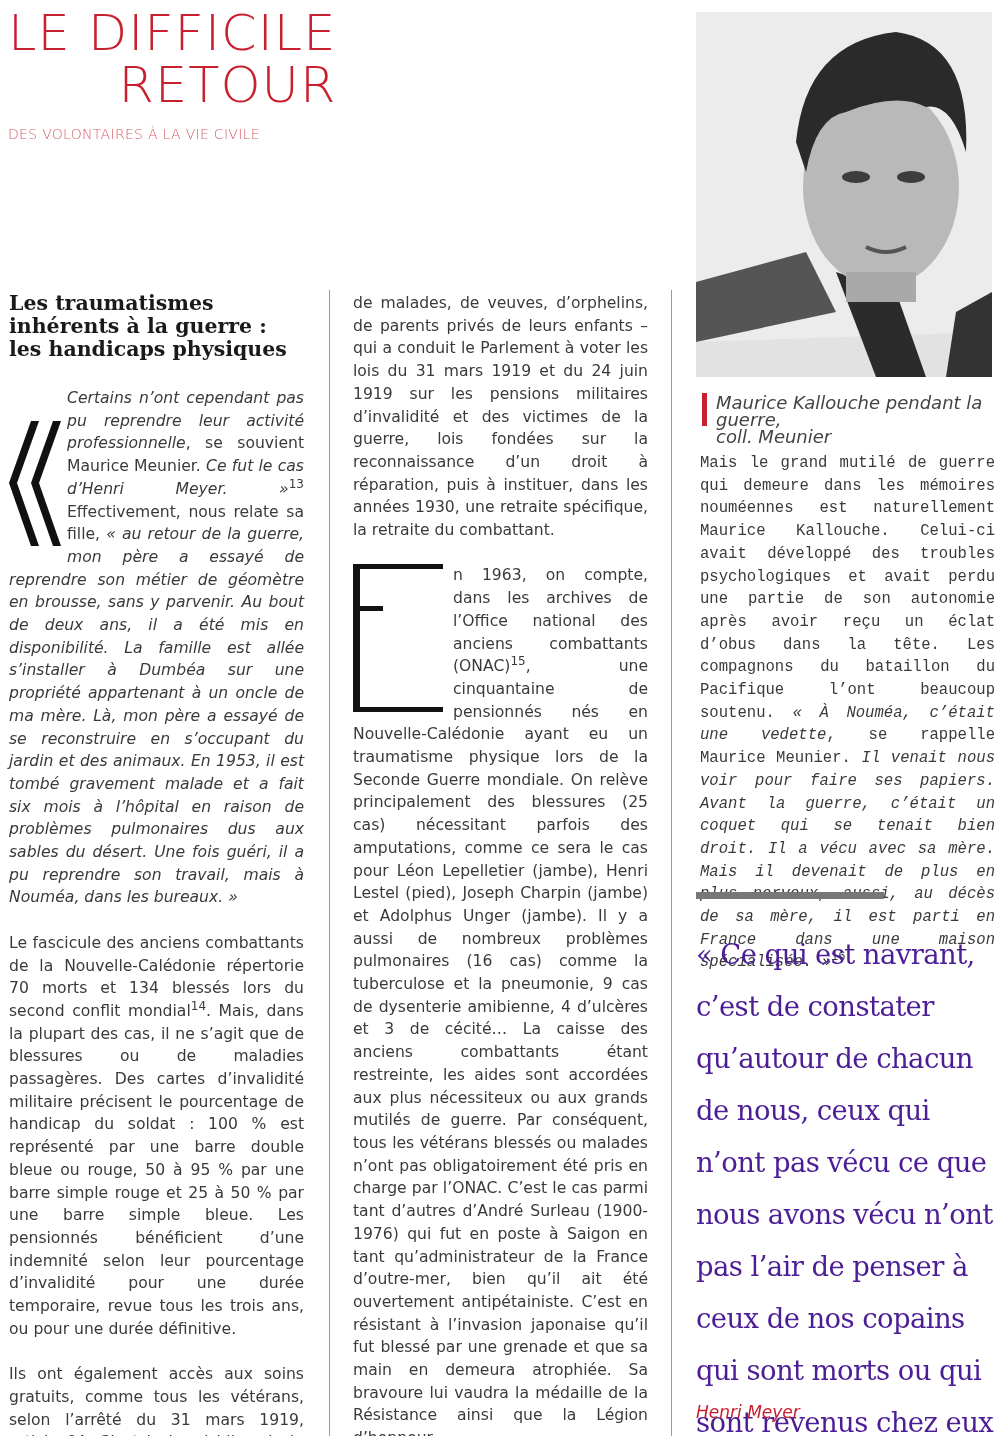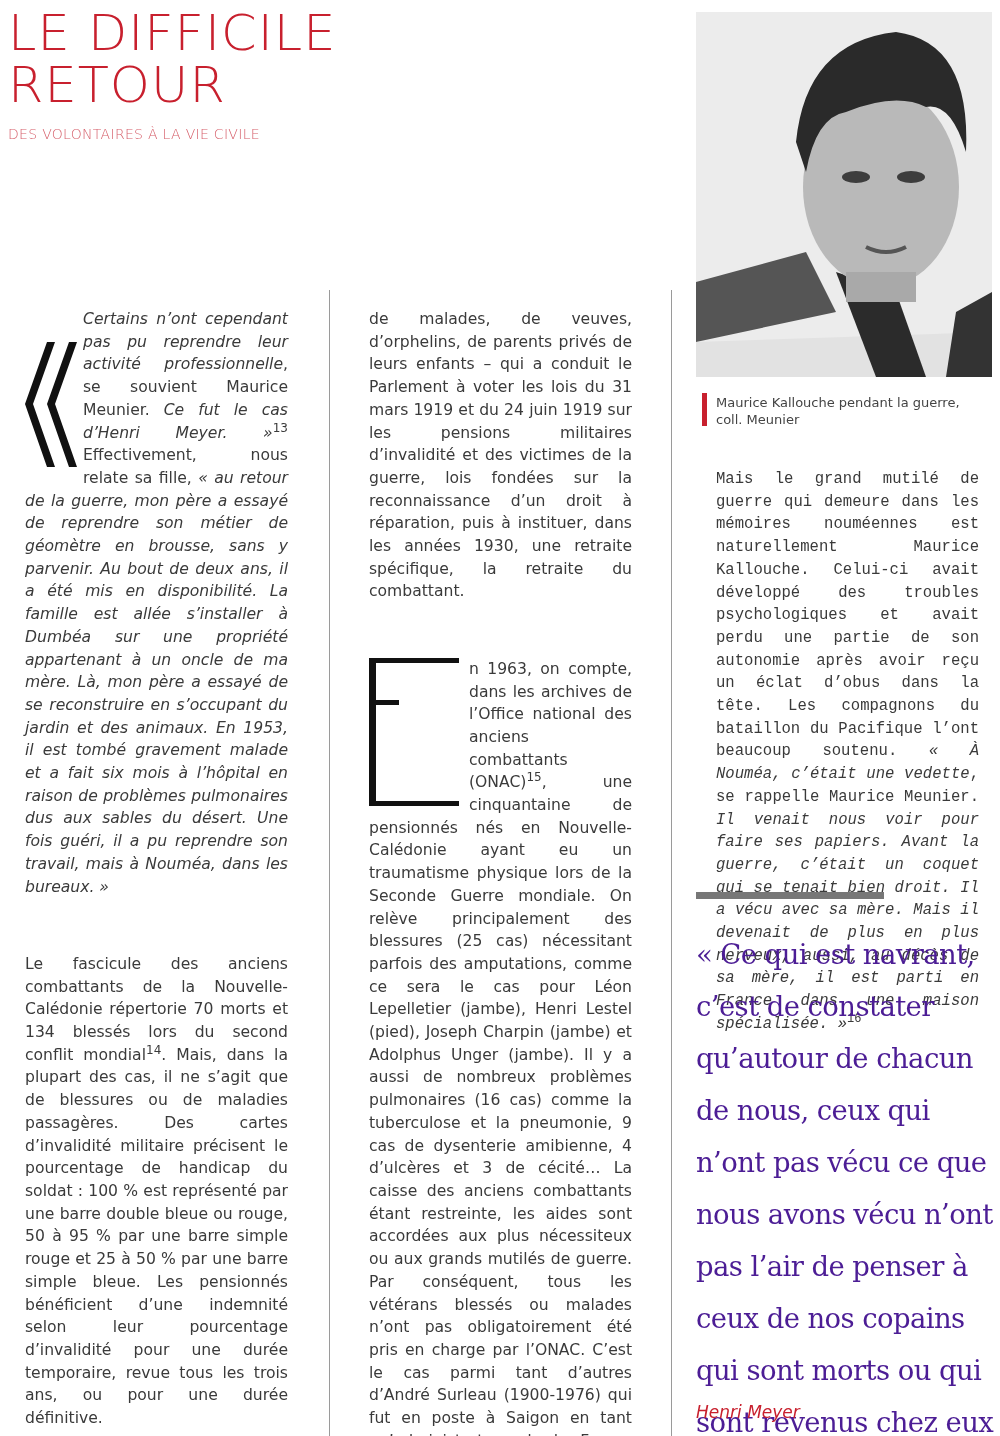--- a/index.html
+++ b/index.html
@@ -1,28 +1,28 @@
 <!DOCTYPE html>
 <html><head>
 <meta charset="utf-8">
 <style>
   html, body { margin:0; padding:0; background:#ffffff; }
   body { width:1000px; height:1436px; position:relative; overflow:hidden; font-family:"DejaVu Sans", sans-serif; color:#3a3a3a; }
   .abs { position:absolute; }
 
   
-  .title { left:8px; top:8px; color:#c8202e; font-family:"Liberation Sans", sans-serif; font-weight:100; letter-spacing:1px; line-height:1; }
+  .title { left:8px; top:8px; color:#c8202e; font-family:"Liberation Sans", sans-serif; font-weight:100; letter-spacing:1px; line-height:1;text-align:right; }
   .title .line { display:block; font-size:54px; font-weight:normal; -webkit-text-stroke:0; transform:scaleX(1.02); transform-origin:left; font-family:"DejaVu Sans", sans-serif; font-weight:200; }
   .title .t1 { font-size:50px; height:52px; }
   .title .t2 { font-size:50px; height:54px; }
   .subtitle { left:8px; top:126px; color:#d6606b; font-family:"DejaVu Sans", sans-serif; font-size:14px; letter-spacing:0.3px; font-weight:200; }
 
   
   .col { position:absolute; font-size:15.6px; line-height:22.7px; text-align:justify; }
-  .col p { margin:16px; }
+  .col p { margin:0; }
   .col1 { left:9px; top:292px; width:295px; }
   .col2 { left:353px; top:292px; width:295px; }
   .col3 { left:700px; top:452px; width:295px;font-family:Liberation Mono, monospace; }
 
   .divider { position:absolute; width:1px; background:#9a9a9a; }
   .div1 { left:329px; top:290px; height:1146px; }
   .div2 { left:671px; top:290px; height:1146px; }
 
   h2.section { margin:0 0 26px 0; font-family:"DejaVu Serif", serif; font-weight:bold; font-size:20.5px; line-height:23px; color:#1a1a1a; text-align:left; }
 
@@ -30,40 +30,41 @@
   .it { font-style:italic; }
   sup { font-size:12px; line-height:0; vertical-align:6px; }
 
   .spacer { height:22.7px; }
 
   .dropcap { float:left; width:90px; height:150px; margin:0 10px 0 0; position:relative; }
 
   
   .photo { left:696px; top:12px; width:296px; height:365px; background:linear-gradient(160deg,#f2f2f2 0%,#e6e6e6 45%,#cfcfcf 100%); overflow:hidden; }
   .caption-bar { left:702px; top:393px; width:5px; height:33px; background:#c8202e; }
-  .caption { left:716px; top:394px; width:270px; font-size:13px; line-height:17px; color:#444; }
+  .caption { left:716px; top:394px; width:270px; font-style:italic; font-size:18px; line-height:17px; color:#444; }
 
   .grey-rule { left:696px; top:892px; width:188px; height:7px; background:#777777; }
 
   .pull { left:696px; top:928px; width:300px; font-family:"DejaVu Serif", serif; font-size:27.5px; line-height:52px; color:#4c1d95; letter-spacing:-0.6px; }
   .pull-author { left:696px; top:1402px; font-style:italic; font-size:17px; color:#c8202e; }
 </style>
 </head>
 <body>
 
 <div class="abs title">
   <span class="line t1">LE DIFFICILE</span>
   <span class="line t2">RETOUR</span>
 </div>
 <div class="abs subtitle">DES VOLONTAIRES À LA VIE CIVILE</div>
 
 <div class="divider div1"></div>
 <div class="divider div2"></div>
 
 <div class="col col1">
+  <h2 class="section">Les traumatismes inhérents à la guerre : les handicaps physiques</h2>
   <p>
     <span class="quote-mark">
       <svg width="54" height="125" viewBox="0 0 54 125">
         <polygon points="22,0 30,0 8,62 30,125 22,125 0,62" fill="#111"></polygon>
         <polygon points="44,0 52,0 30,62 52,125 44,125 22,62" fill="#111"></polygon>
       </svg>
     </span>
     <span class="it">Certains n’ont cependant pas pu reprendre leur activité professionnelle</span><span>, se souvient Maurice Meunier. </span><span class="it">Ce fut le cas d’Henri Meyer. »</span><sup>13</sup><span> Effectivement, nous relate sa fille, </span><span class="it">« au retour de la guerre, mon père a essayé de reprendre son métier de géomètre en brousse, sans y parvenir. Au bout de deux ans, il a été mis en disponibilité. La famille est allée s’installer à Dumbéa sur une propriété appartenant à un oncle de ma mère. Là, mon père a essayé de se reconstruire en s’occupant du jardin et des animaux. En 1953, il est tombé gravement malade et a fait six mois à l’hôpital en raison de problèmes pulmonaires dus aux sables du désert. Une fois guéri, il a pu reprendre son travail, mais à Nouméa, dans les bureaux. »</span>
   </p>
   <div class="spacer"></div>

